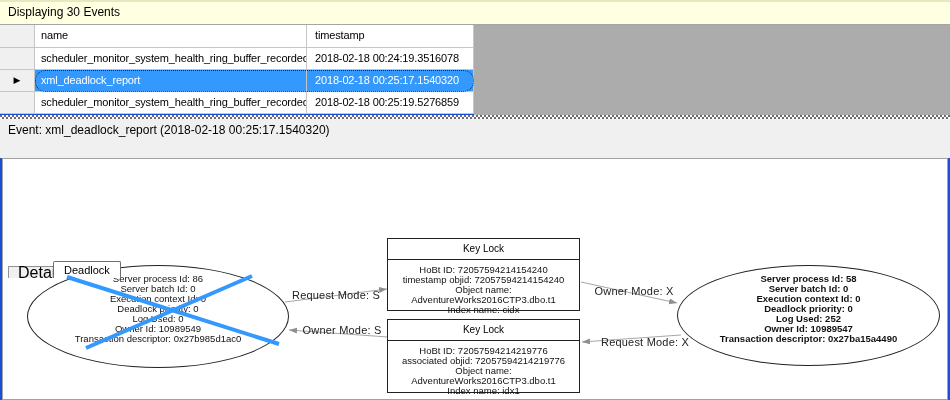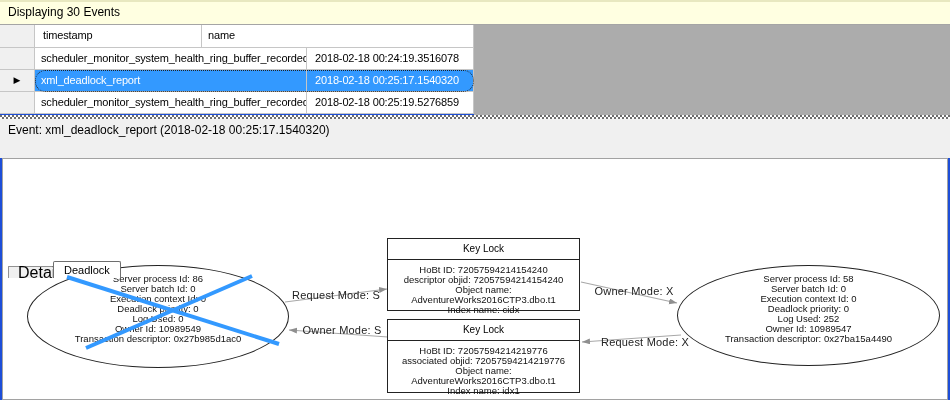--- a/index.html
+++ b/index.html
@@ -45,21 +45,21 @@
 
   
   .panel{position:absolute;left:2px;top:158px;width:946px;height:242px;box-sizing:border-box;
          background:#fff;border:1px solid #a2a2a2;}
   .layer{position:absolute;left:0;top:0;width:944px;height:240px;}
   .layer.under{z-index:1;}
   .layer.over{z-index:4;pointer-events:none;}
   .proc-node{position:absolute;box-sizing:border-box;background:#fff;border:1.3px solid #222;
              border-radius:50%;z-index:2;}
   .proc-left{left:24px;top:106px;width:262px;height:103px;}
-  .proc-right{left:674px;top:106px;width:263px;height:101px;}
+  .proc-right{left:674px;top:106px;width:263px;height:101px;font-weight:bold;}
   .node-lines{margin-top:8px;text-align:center;font-size:9.5px;line-height:10px;color:#111;}
   .lock-box{position:absolute;width:193px;box-sizing:border-box;background:#fff;
             border:1.5px solid #222;z-index:2;}
   .lock-top{left:384px;top:79px;height:73px;}
   .lock-bottom{left:384px;top:160px;height:74px;}
   .lock-title{height:20px;line-height:20px;text-align:center;font-size:10px;border-bottom:1.5px solid #222;}
   .lock-lines{margin-top:5px;text-align:center;font-size:9.5px;line-height:10px;color:#111;}
   .edge-label{position:absolute;transform:translate(-50%,-50%);font-size:11px;color:#222;
               white-space:nowrap;z-index:2;letter-spacing:0.2px;}
   .lbl-request-s{left:333px;top:136px;}
@@ -75,22 +75,22 @@
   <div class="status-bar">
     <span>Displaying 30 Events</span>
   </div>
 
   <div class="gray-fill"></div>
 
   <div class="grid">
     <div class="g-row header">
       <div class="cell rowhdr"></div>
       <div class="row-data">
+        <div class="cell c-name">name</div>
         <div class="cell c-ts">timestamp</div>
-        <div class="cell c-name">name</div>
       </div>
     </div>
     <div class="g-row">
       <div class="cell rowhdr"></div>
       <div class="row-data">
         <div class="cell c-name">scheduler_monitor_system_health_ring_buffer_recorded</div>
         <div class="cell c-ts">2018-02-18 00:24:19.3516078</div>
       </div>
     </div>
     <div class="g-row selected">
@@ -152,21 +152,21 @@
         <div>Log Used: 252</div>
         <div>Owner Id: 10989547</div>
         <div>Transaction descriptor: 0x27ba15a4490</div>
       </div>
     </div>
 
     <div class="lock-box lock-top">
       <div class="lock-title">Key Lock</div>
       <div class="lock-lines">
         <div>HoBt ID: 72057594214154240</div>
-        <div>descriptor objid: 72057594214154240</div>
+        <div>timestamp objid: 72057594214154240</div>
         <div>Object name: AdventureWorks2016CTP3.dbo.t1</div>
         <div>Index name: cidx</div>
       </div>
     </div>
 
     <div class="lock-box lock-bottom">
       <div class="lock-title">Key Lock</div>
       <div class="lock-lines">
         <div>HoBt ID: 72057594214219776</div>
         <div>associated objid: 72057594214219776</div>

